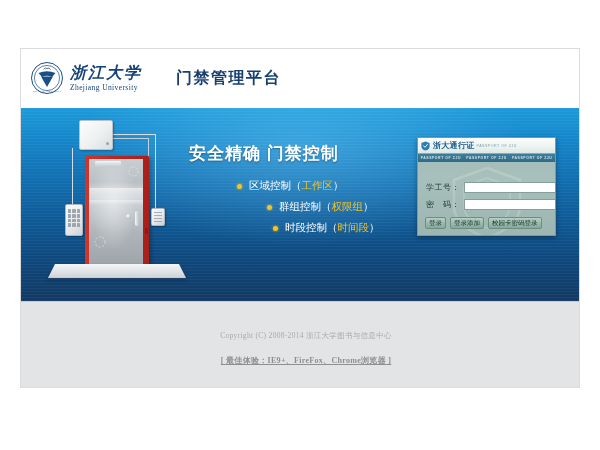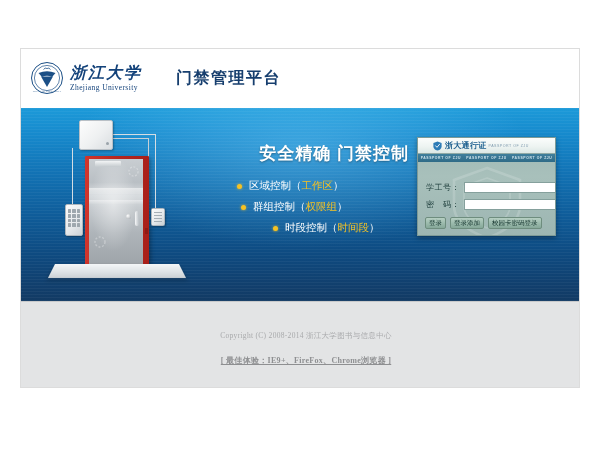--- a/index.html
+++ b/index.html
@@ -283,37 +283,36 @@
     left: 168px; top: 34px;
     width: 220px;
   }
   #hero-headline {
     font-size: 17px;
     font-weight: bold;
     color: #ffffff;
     letter-spacing: 1px;
     white-space: nowrap;
     text-shadow: 0 1px 2px rgba(0,0,0,0.35);
-    text-align: right;
   }
   #hero-bullets {
     margin-top: 14px;
     list-style: none;
     padding: 0;
   }
   .hero-bullet {
     display: flex;
     align-items: center;
     font-size: 10.5px;
     color: #ffffff;
     margin-bottom: 7px;
     white-space: nowrap;
     padding-left: 48px;
   }
-  .hero-bullet.indent-1 { margin-left: 4px; }
+  .hero-bullet.indent-1 { margin-left: 30px; }
   .hero-bullet.indent-2 { margin-left: 36px; }
   .bullet-dot {
     width: 5px; height: 5px;
     border-radius: 50%;
     background: #f6c223;
     margin-right: 7px;
     flex: 0 0 5px;
     box-shadow: 0 0 3px rgba(246,194,35,0.8);
   }
   .bullet-accent { color: #f6c223; }
@@ -337,21 +336,21 @@
     opacity: 0.16;
     pointer-events: none;
   }
   #login-titlebar {
     position: relative;
     height: 16px;
     background: linear-gradient(to bottom, #fbfdfc 0%, #eef4f2 55%, #dce8e5 100%);
     border-bottom: 1px solid #90aaa6;
     display: flex;
     align-items: center;
-    padding-left: 15px;
+    padding-left: 3px;
     box-sizing: border-box;
   }
   #login-shield-icon {
     width: 9px; height: 10px;
     flex: 0 0 9px;
     margin-right: 3px;
   }
   #login-title-cn {
     font-size: 8px;
     font-weight: bold;

